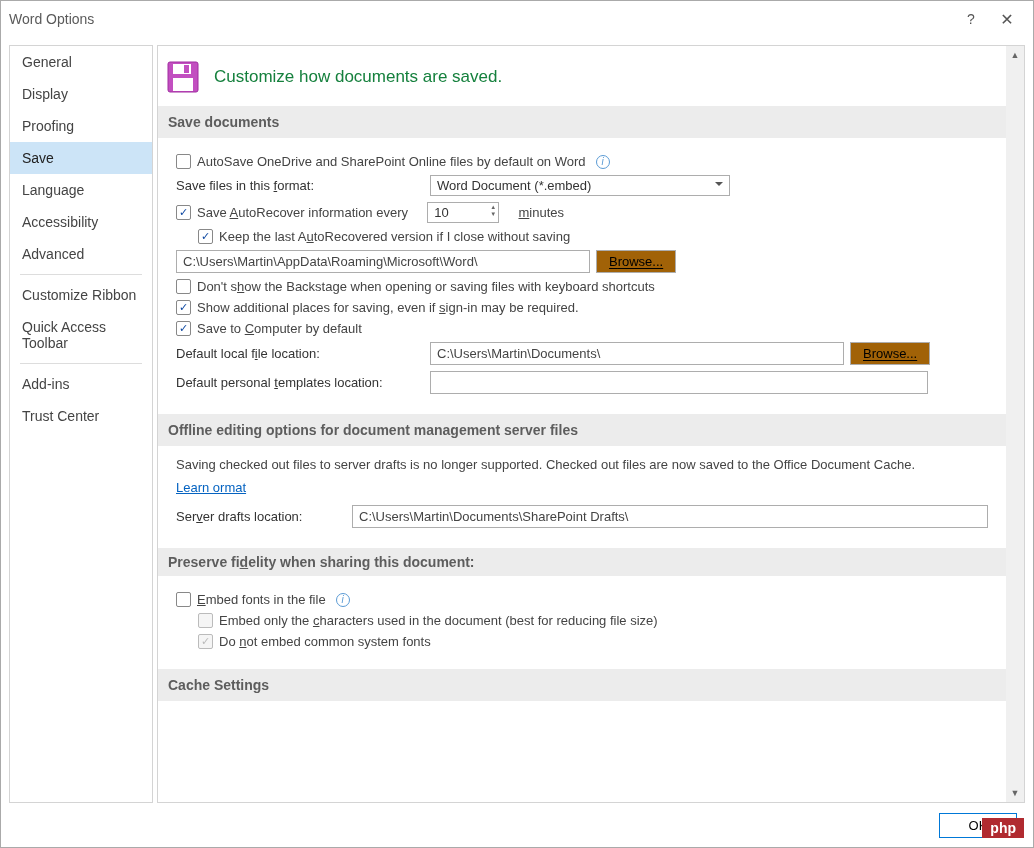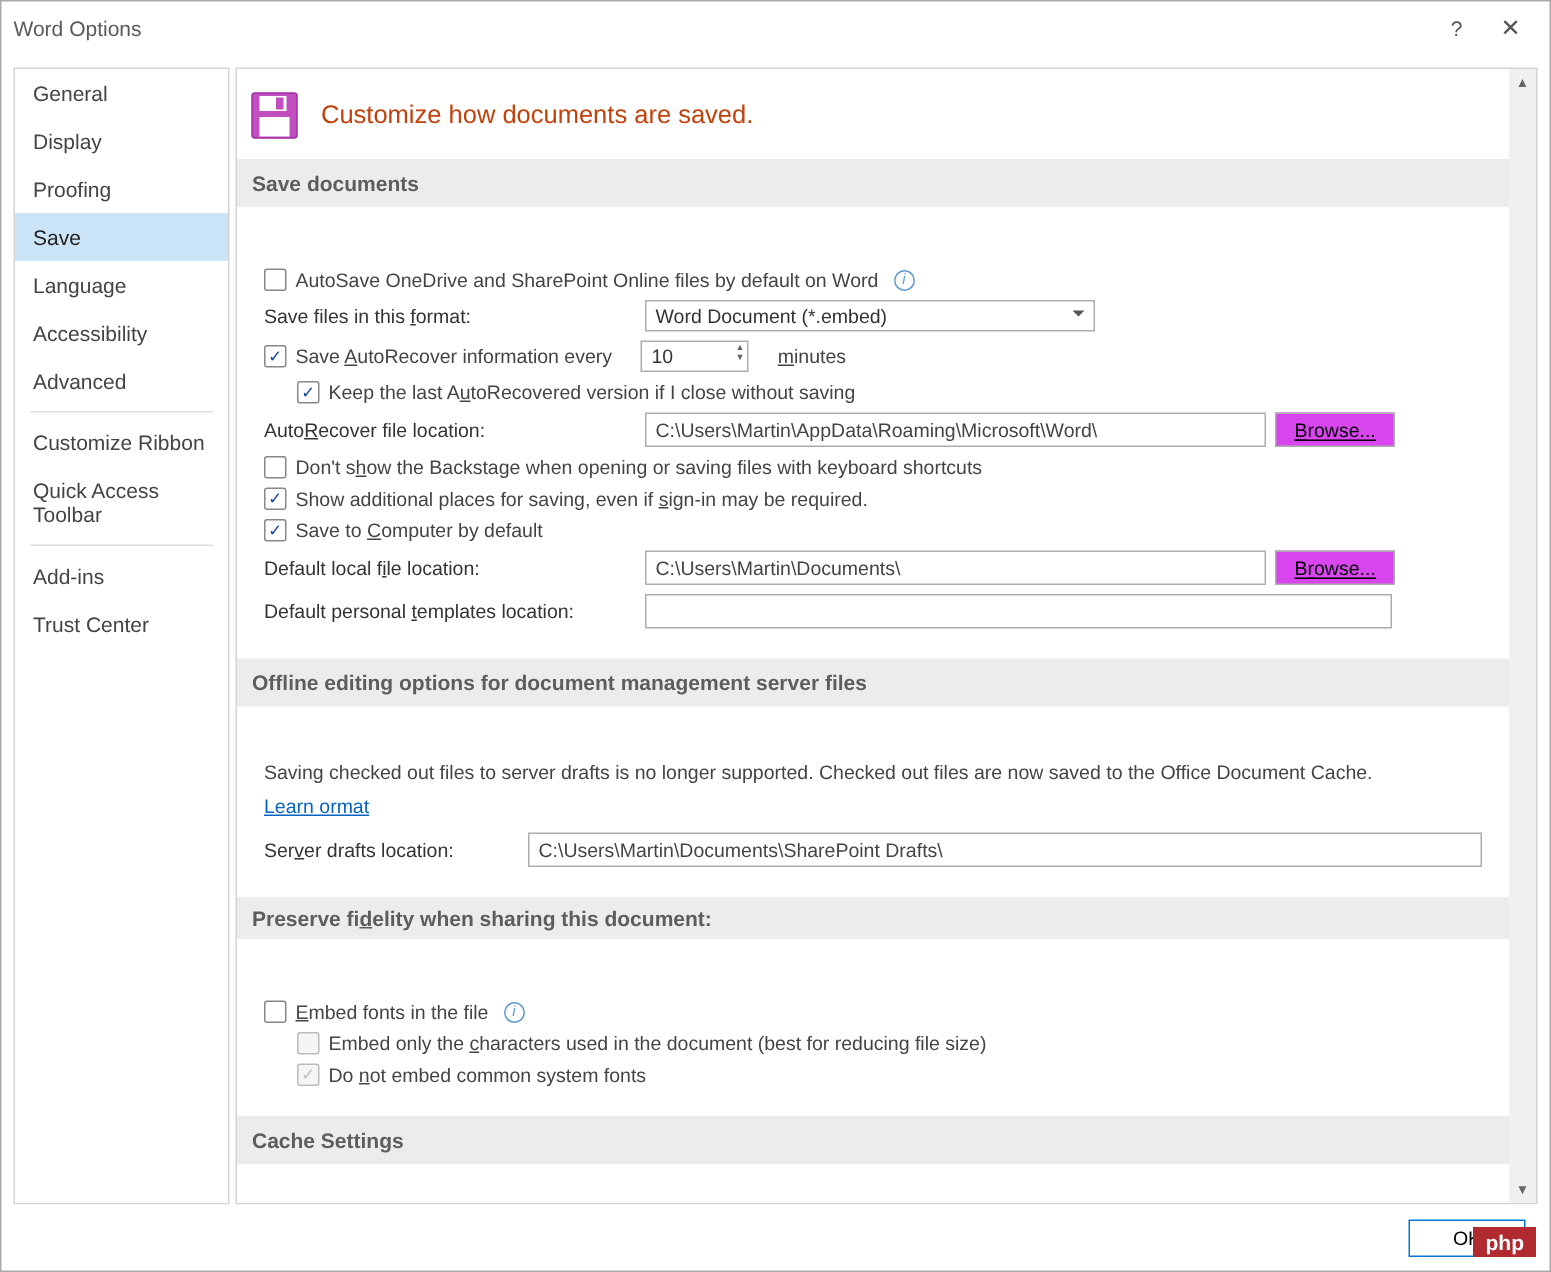--- a/index.html
+++ b/index.html
@@ -13,36 +13,36 @@
 .sidebar .item { padding: 8px 12px; font-size: 14px; color: #444; cursor: default; }
 .sidebar .item.selected { background: #cce4f7; color: #222; }
 .sidebar hr { border: none; border-top: 1px solid #ddd; margin: 4px 10px; }
 .main-wrap { flex: 1; border: 1px solid #d4d4d4; display: flex; }
 .main { flex: 1; overflow-y: hidden; }
 .scrollbar { width: 18px; background: #f0f0f0; display: flex; flex-direction: column; }
 .scrollbar .arrow { height: 18px; text-align: center; font-size: 9px; color: #666; line-height: 18px; }
 .scrollbar .track { flex: 1; }
 .hdr-row { display: flex; align-items: center; padding: 14px 8px 12px 8px; gap: 14px; }
 .floppy { width: 34px; height: 34px; }
-.hdr-title { font-size: 17px; color: #c2410c; }
+.hdr-title { font-size: 17px; color: #15803d; }
 .section-hdr { background: #ececec; color: #5d5d5d; font-weight: 600; font-size: 14px; padding: 8px 10px; }
-.section-body { padding: 10px 18px 14px 18px; margin-top: 25px; }
+.section-body { padding: 10px 18px 14px 18px; }
 .row { display: flex; align-items: center; margin: 6px 0; gap: 6px; }
 .row label { color: #444; }
 .cb { width: 15px; height: 15px; border: 1px solid #888; border-radius: 2px; display: inline-flex; align-items: center; justify-content: center; font-size: 11px; color: #0d47a1; flex-shrink: 0; }
 .cb.checked::after { content: "✓"; }
 .cb.disabled { border-color: #bbb; color: #bbb; background: #f5f5f5; }
 .indent { margin-left: 22px; }
 .info-ic { width: 14px; height: 14px; border: 1px solid #5b9bd5; border-radius: 50%; display: inline-flex; align-items: center; justify-content: center; font-size: 10px; color: #5b9bd5; font-style: italic; margin-left: 4px; }
 .select { border: 1px solid #adadad; background: #fff; padding: 2px 22px 2px 6px; min-width: 300px; position: relative; }
 .select::after { content: ""; position: absolute; right: 6px; top: 50%; transform: translateY(-50%); border: 4px solid transparent; border-top-color: #555; }
 .spinner { width: 72px; border: 1px solid #adadad; padding: 2px 14px 2px 6px; position: relative; }
 .spinner .arrs { position: absolute; right: 2px; top: 1px; display: flex; flex-direction: column; font-size: 6px; color: #666; line-height: 7px; }
 input.tbox { border: 1px solid #adadad; padding: 3px 6px; font-family: inherit; font-size: 13px; color: #444; }
-.browse-btn { border: 1px solid #adadad; background: #d946ef; padding: 3px 12px; font-family: inherit; font-size: 13px; text-decoration: underline; text-underline-offset: 2px; }
+.browse-btn { border: 1px solid #adadad; background: #a16207; padding: 3px 12px; font-family: inherit; font-size: 13px; text-decoration: underline; text-underline-offset: 2px; }
 .lbl-col { width: 248px; flex-shrink: 0; }
 .link { color: #0563c1; text-decoration: underline; cursor: pointer; }
 .disabled-txt { color: #a0a0a0; }
 .preserve-hdr { background: #ececec; display: flex; align-items: center; padding: 6px 10px; gap: 20px; }
 .preserve-hdr .pt { color: #5d5d5d; font-weight: 600; font-size: 14px; }
 .doc-select { border: 1px solid #adadad; background: #fff; padding: 2px 22px 2px 4px; position: relative; display: flex; align-items: center; gap: 6px; }
 .doc-select::after { content: ""; position: absolute; right: 6px; top: 50%; transform: translateY(-50%); border: 4px solid transparent; border-top-color: #555; }
 .doc-ic { width: 16px; height: 16px; }
 .footer { height: 44px; display: flex; align-items: center; justify-content: flex-end; padding: 0 16px; gap: 8px; }
 .ok-btn { width: 78px; padding: 4px 0; border: 1px solid #0078d7; background: #fff; font-family: inherit; font-size: 13px; }
@@ -103,21 +103,20 @@
           <span class="cb checked"></span>
           <label>Save <span class="underline-char">A</span>utoRecover information every</label>&nbsp;&nbsp;
           <div class="spinner"><span>10</span><span class="arrs">▲<br>▼</span></div>&nbsp;&nbsp;
           <label><span class="underline-char">m</span>inutes</label>
         </div>
         <div class="row indent">
           <span class="cb checked"></span>
           <label>Keep the last A<span class="underline-char">u</span>toRecovered version if I close without saving</label>
         </div>
         <div class="row">
-          <span class="lbl-col">Auto<span class="underline-char">R</span>ecover file location:</span>
           <input class="tbox" style="width: 414px;" value="C:\Users\Martin\AppData\Roaming\Microsoft\Word\">
           <button class="browse-btn"><span class="underline-char">B</span>rowse...</button>
         </div>
         <div class="row">
           <span class="cb"></span>
           <label>Don't s<span class="underline-char">h</span>ow the Backstage when opening or saving files with keyboard shortcuts</label>
         </div>
         <div class="row">
           <span class="cb checked"></span>
           <label>Show additional places for saving, even if <span class="underline-char">s</span>ign-in may be required.</label>

